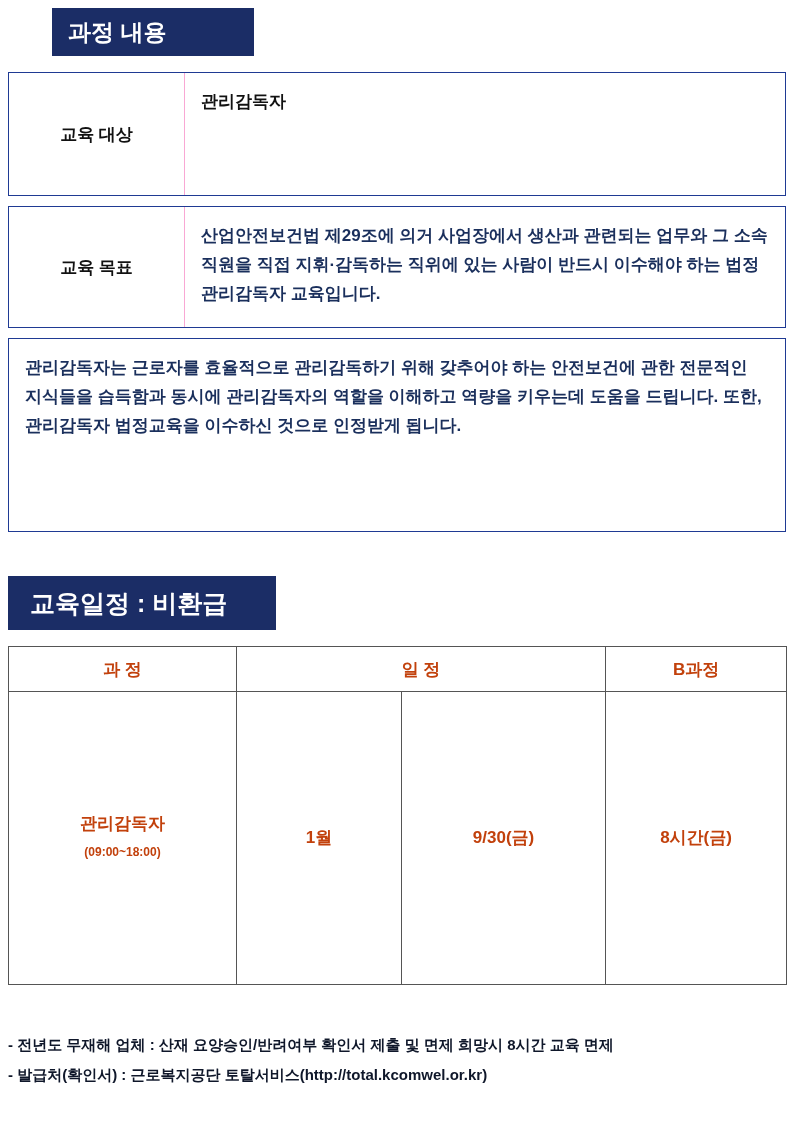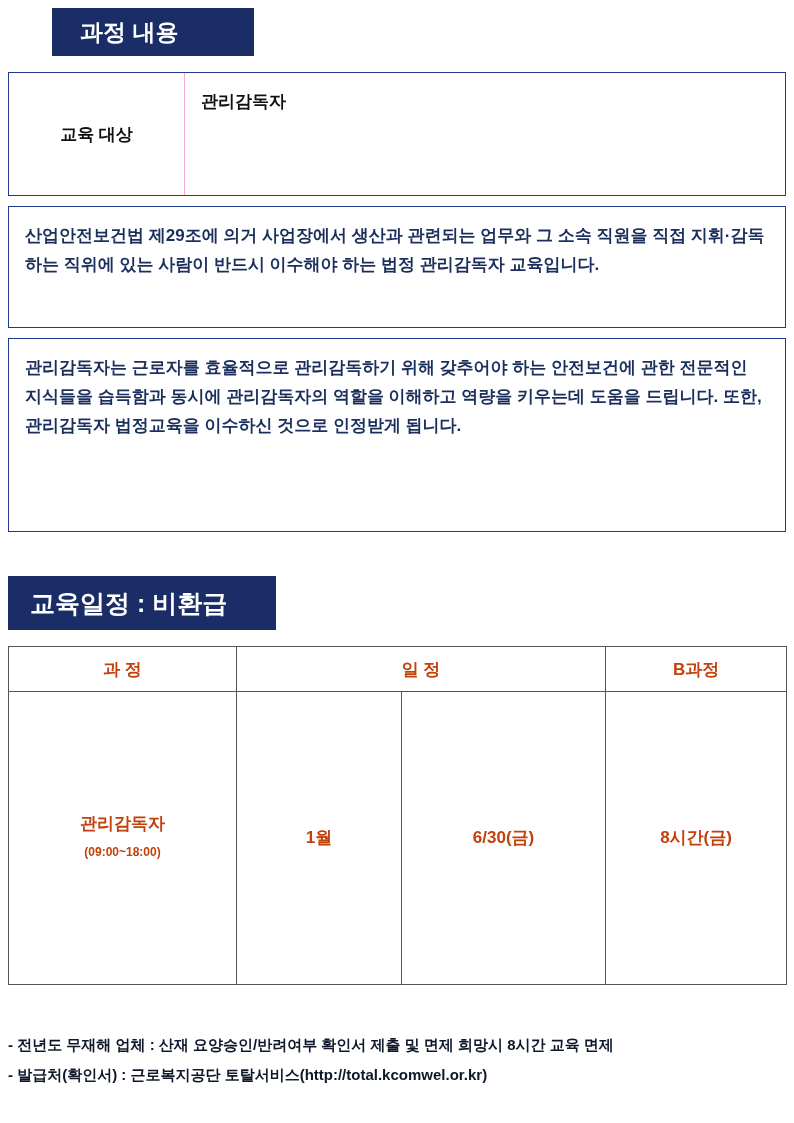--- a/index.html
+++ b/index.html
@@ -32,21 +32,21 @@
     box-sizing: border-box;
   }
   .banner-1 {
     position: absolute;
     left: 52px;
     top: 8px;
     width: 202px;
     height: 48px;
     font-size: 23px;
     line-height: 48px;
-    padding-left: 28px;
+    padding-left: 16px;
   }
   .banner-2 {
     position: absolute;
     left: 8px;
     top: 576px;
     width: 268px;
     height: 54px;
     font-size: 25px;
     line-height: 54px;
     padding-left: 22px;
@@ -147,20 +147,21 @@
 <div class="page">
 
   <div class="banner banner-1">과정 내용</div>
 
   <div class="info-block" id="block-target">
     <div class="info-label">교육 대상</div>
     <div class="info-value plain">관리감독자</div>
   </div>
 
   <div class="info-block" id="block-goal">
+    <div class="info-label">교육 목표</div>
     <div class="info-value">산업안전보건법 제29조에 의거 사업장에서 생산과 관련되는 업무와 그 소속 직원을 직접 지휘·감독하는 직위에 있는 사람이 반드시 이수해야 하는 법정 관리감독자 교육입니다.</div>
   </div>
 
   <div class="info-block" id="block-content">
     <div class="info-value">관리감독자는 근로자를 효율적으로 관리감독하기 위해 갖추어야 하는 안전보건에 관한 전문적인 지식들을 습득함과 동시에 관리감독자의 역할을 이해하고 역량을 키우는데 도움을 드립니다. 또한, 관리감독자 법정교육을 이수하신 것으로 인정받게 됩니다.</div>
   </div>
 
   <div class="banner banner-2">교육일정 : 비환급</div>
 
   <table class="schedule">
@@ -177,21 +178,21 @@
         <th>B과정</th>
       </tr>
     </thead>
     <tbody>
       <tr>
         <td class="course-cell">
           <span class="course-name">관리감독자</span>
           <span class="course-time">(09:00~18:00)</span>
         </td>
         <td class="course-cell">1월</td>
-        <td class="course-cell">6/30(금)</td>
+        <td class="course-cell">9/30(금)</td>
         <td class="course-cell">8시간(금)</td>
       </tr>
     </tbody>
   </table>
 
   <div class="notes">
     <div class="note-line">- 전년도 무재해 업체 : 산재 요양승인/반려여부 확인서 제출 및 면제 희망시 8시간 교육 면제</div>
     <div class="note-line">- 발급처(확인서) : 근로복지공단 토탈서비스(http://total.kcomwel.or.kr)</div>
   </div>
 

